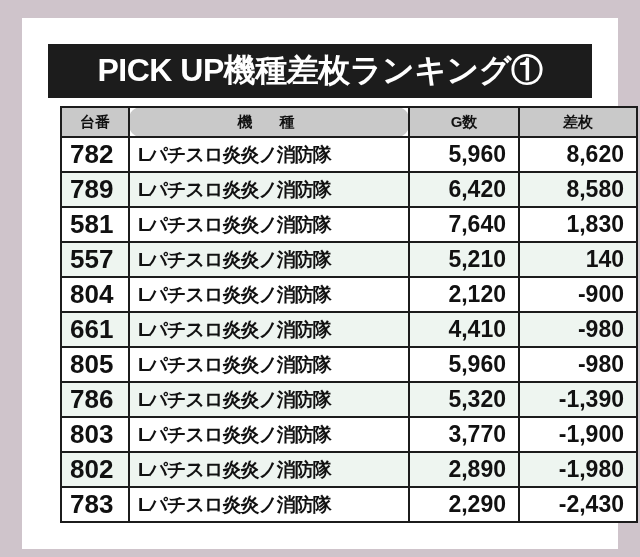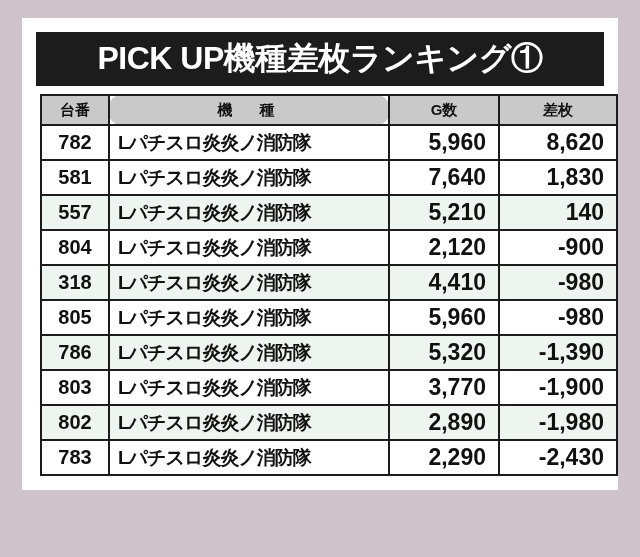--- a/index.html
+++ b/index.html
@@ -18,21 +18,21 @@
     width: 640px;
     height: 557px;
     box-sizing: border-box;
     background: #cfc4cb;
     padding: 18px 22px 22px 22px;
   }
   #card {
     background: #ffffff;
     width: 596px;
     box-sizing: border-box;
-    padding: 4px;
+    padding: 16px;
   }
   
   #title-bar {
     background: #1c1c1c;
     color: #ffffff;
     height: 54px;
     margin: 10px 10px 8px 10px;
     display: flex;
     align-items: center;
     justify-content: center;
@@ -43,21 +43,21 @@
     font-weight: bold;
     letter-spacing: -0.5px;
     white-space: nowrap;
     font-family: "Liberation Sans", sans-serif;
     transform: scaleX(1.0);
   }
   
   table {
     border-collapse: collapse;
     width: 576px;
-    margin: 0 10px 10px 14px;
+    margin: 0 10px 10px 22px;
     table-layout: fixed;
   }
   col.c-no    { width: 68px; }
   col.c-name  { width: 280px; }
   col.c-g     { width: 110px; }
   col.c-diff  { width: 118px; }
 
   thead th {
     background: #c9c9c9;
     border: 2px solid #1c1c1c;
@@ -80,22 +80,22 @@
     font-weight: bold;
     padding: 0 8px;
     vertical-align: middle;
     background: #ffffff;
     color: #111;
   }
   tbody tr.alt td {
     background: #eef5f0;
   }
   td.col-no {
-    text-align: center;
-    font-size: 20px;
+    text-align: left;
+    font-size: 26px;
   }
   td.col-name {
     text-align: left;
     font-size: 19px;
     font-weight: bold;
     letter-spacing: -1px;
     white-space: nowrap;
     overflow: hidden;
   }
   td.col-g, td.col-diff {
@@ -128,40 +128,46 @@
           <th>差枚</th>
         </tr>
       </thead>
       <tbody>
         <tr>
           <td class="col-no">782</td>
           <td class="col-name">Lパチスロ炎炎ノ消防隊</td>
           <td class="col-g">5,960</td>
           <td class="col-diff">8,620</td>
         </tr>
+        <tr class="alt">
+          <td class="col-no">789</td>
+          <td class="col-name">Lパチスロ炎炎ノ消防隊</td>
+          <td class="col-g">6,420</td>
+          <td class="col-diff">8,580</td>
+        </tr>
         <tr>
           <td class="col-no">581</td>
           <td class="col-name">Lパチスロ炎炎ノ消防隊</td>
           <td class="col-g">7,640</td>
           <td class="col-diff">1,830</td>
         </tr>
         <tr class="alt">
           <td class="col-no">557</td>
           <td class="col-name">Lパチスロ炎炎ノ消防隊</td>
           <td class="col-g">5,210</td>
           <td class="col-diff">140</td>
         </tr>
         <tr>
           <td class="col-no">804</td>
           <td class="col-name">Lパチスロ炎炎ノ消防隊</td>
           <td class="col-g">2,120</td>
           <td class="col-diff">-900</td>
         </tr>
         <tr class="alt">
-          <td class="col-no">318</td>
+          <td class="col-no">661</td>
           <td class="col-name">Lパチスロ炎炎ノ消防隊</td>
           <td class="col-g">4,410</td>
           <td class="col-diff">-980</td>
         </tr>
         <tr>
           <td class="col-no">805</td>
           <td class="col-name">Lパチスロ炎炎ノ消防隊</td>
           <td class="col-g">5,960</td>
           <td class="col-diff">-980</td>
         </tr>

